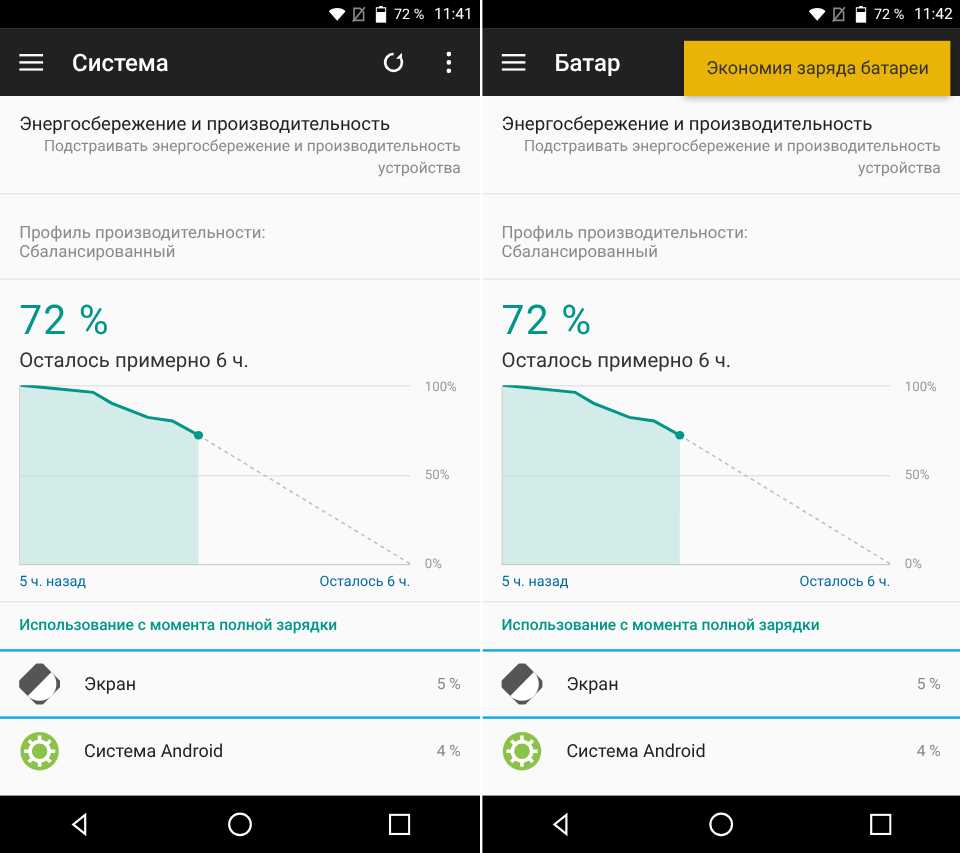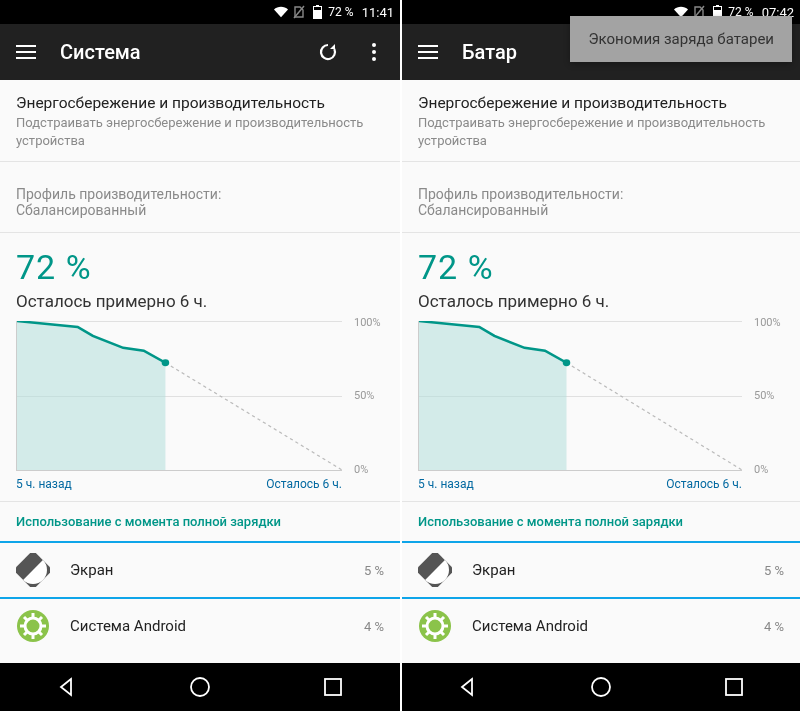--- a/index.html
+++ b/index.html
@@ -10,27 +10,27 @@
 .status-bar { height: 24px; background: #000; color: #fff; display: flex; align-items: center; justify-content: flex-end; padding: 0 6px; font-size: 13px; gap: 4px; }
 .status-bar .icon { width: 14px; height: 14px; display: inline-flex; align-items: center; justify-content: center; }
 .status-bar .battery-pct { font-size: 12px; }
 .status-bar .time { font-size: 13px; margin-left: 4px; }
 
 .app-bar { height: 56px; background: #212121; color: #fff; display: flex; align-items: center; padding: 0 12px; }
 .app-bar .title { font-size: 20px; font-weight: 500; margin-left: 20px; flex: 1; }
 .app-bar .ab-icon { width: 28px; height: 28px; display: inline-flex; align-items: center; justify-content: center; }
 .app-bar .ab-right { display: flex; gap: 18px; align-items: center; }
 
-.popup { position: absolute; top: 16px; right: 8px; background: #a3a3a3; box-shadow: 0 2px 6px rgba(0,0,0,.3); padding: 14px 18px; font-size: 15px; color: #333; z-index: 10; }
+.popup { position: absolute; top: 34px; right: 8px; background: #eab308; box-shadow: 0 2px 6px rgba(0,0,0,.3); padding: 14px 18px; font-size: 15px; color: #333; z-index: 10; }
 
 .content { flex: 1; overflow: hidden; background: #fafafa; }
 
 .section { padding: 14px 16px 12px; border-bottom: 1px solid #e4e4e4; }
 .section .sec-title { font-size: 15.5px; color: #222; margin-bottom: 2px; }
-.section .sec-sub { font-size: 13px; color: #8a8a8a; line-height: 1.35; }
+.section .sec-sub { font-size: 13px; color: #8a8a8a; line-height: 1.35; text-align: right; }
 .profile { padding: 12px 16px 14px; border-bottom: 1px solid #e4e4e4; }
 .profile .p-label { font-size: 14px; color: #8a8a8a; margin-top: 12px; }
 .profile .p-val { font-size: 14px; color: #8a8a8a; }
 
 .battery-block { padding: 14px 16px 6px; border-bottom: 1px solid #e4e4e4; }
 .battery-pct-big { font-size: 34px; font-weight: 400; color: #009688; letter-spacing: 1px; }
 .battery-remaining { font-size: 17px; color: #333; margin-top: 4px; margin-bottom: 10px; }
 
 .chart-wrap { position: relative; height: 150px; display: flex; }
 .chart-area { flex: 1; position: relative; border-left: 1px solid #ccc; border-bottom: 1px solid #ccc; }
@@ -219,21 +219,21 @@
         </svg>
       </span>
     <span class="icon">
         <svg width="9" height="14" viewBox="0 0 9 14">
           <rect x="3" y="0" width="3" height="1.5" fill="#fff"></rect>
           <rect x="0.5" y="1.5" width="8" height="12" fill="none" stroke="#fff" stroke-width="1"></rect>
           <rect x="0.5" y="5" width="8" height="8.5" fill="#fff"></rect>
         </svg>
       </span>
     <span class="battery-pct">72 %</span>
-    <span class="time">07:42</span>
+    <span class="time">11:42</span>
   </div>
 
   <div class="app-bar">
     <span class="ab-icon">
         <svg width="20" height="14" viewBox="0 0 20 14">
           <rect width="20" height="2" fill="#fff"></rect>
           <rect y="6" width="20" height="2" fill="#fff"></rect>
           <rect y="12" width="20" height="2" fill="#fff"></rect>
         </svg>
       </span>

